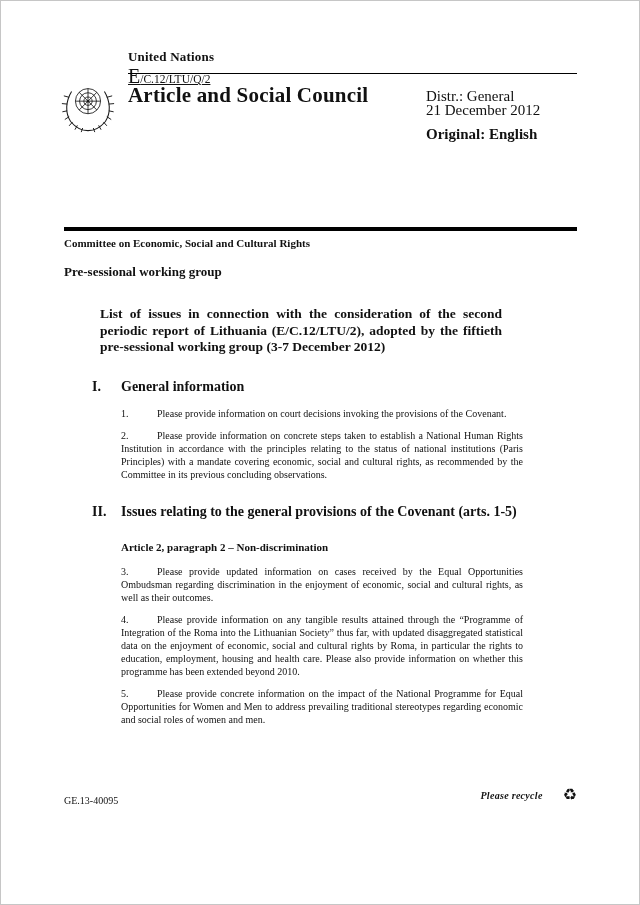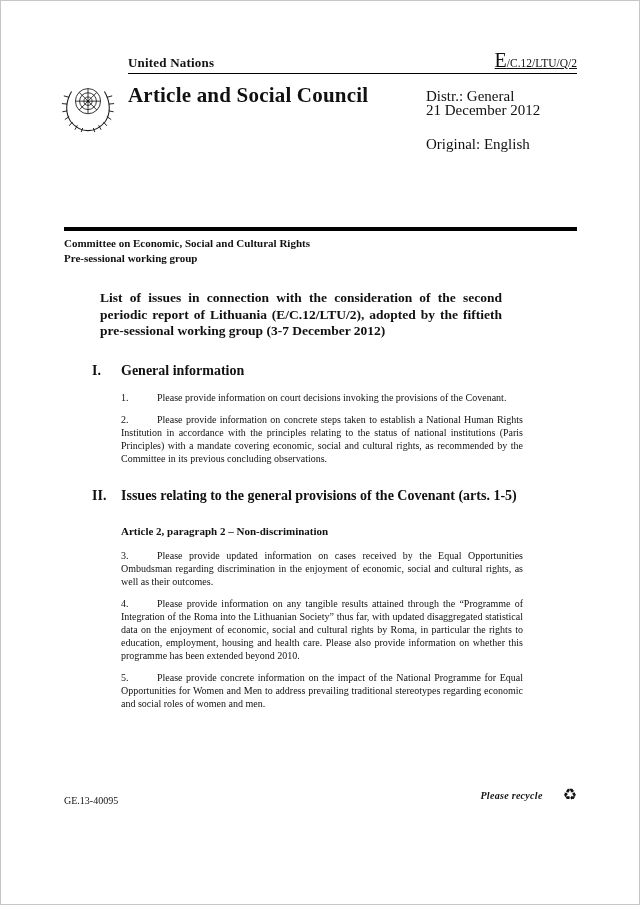--- a/index.html
+++ b/index.html
@@ -6,42 +6,42 @@
   html,body { background:#ffffff; }
   body { font-family:"Liberation Serif", serif; color:#111; }
   .page {
     position:relative; width:640px; height:905px; margin:0 auto;
     background:#fff; border:1px solid #c6c6c6; overflow:hidden;
   }
 
   
   .top-row {
     position:absolute; left:127px; right:62px; top:48px;
-    display:flex; justify-content:space-between; align-items:baseline;
+    display:flex; justify-content:space-between; align-items:baseline;flex-direction:column;
   }
   .org-name { font-weight:bold; font-size:13px; letter-spacing:.2px; }
   .doc-symbol { font-size:11.5px; white-space:nowrap;text-decoration:underline; }
   .doc-symbol .big { font-size:20px; }
   .top-rule { position:absolute; left:127px; right:62px; top:72px; border-top:1px solid #000; }
 
   .emblem { position:absolute; left:58px; top:74px; width:58px; height:62px; }
   .emblem svg { width:100%; height:100%; }
 
   .council-title { position:absolute; left:127px; top:82px; font-size:21px; font-weight:bold; letter-spacing:.2px; }
 
   .distr-block { position:absolute; left:425px; top:88px; font-size:15px; line-height:14px; }
-  .distr-original { margin-top:20px; }
+  .distr-original { margin-top:10px;font-weight:bold; }
 
   .black-bar { position:absolute; left:63px; right:62px; top:226px; height:4px; background:#000; }
 
   
   .content { position:absolute; left:63px; top:236px; width:459px; }
 
   .committee-name { font-size:11px; font-weight:bold; }
-  .committee-sub  { font-size:11px;  font-weight:bold; margin-top:3px; }
+  .committee-sub  { font-size:13px;  font-weight:bold; margin-top:15px; }
 
   .doc-title {
     margin-left:36px; margin-top:26px; width:402px;
     font-size:13.5px; line-height:16.5px; font-weight:bold; text-align:justify;
   }
 
   .section { margin-top:22px; }
   .section-heading { display:flex; margin-left:28px; font-size:14px; font-weight:bold; line-height:17px; }
   .section-heading .numeral { flex:none; width:29px; }
   .section-heading .heading-text { width:402px; }

